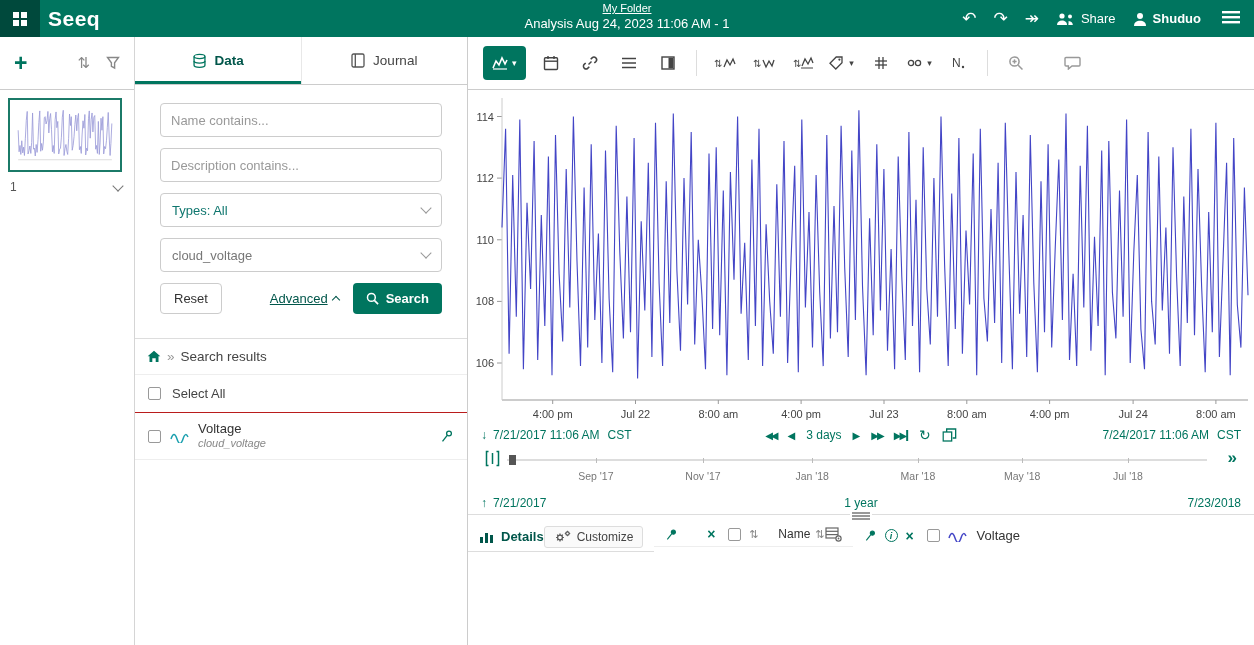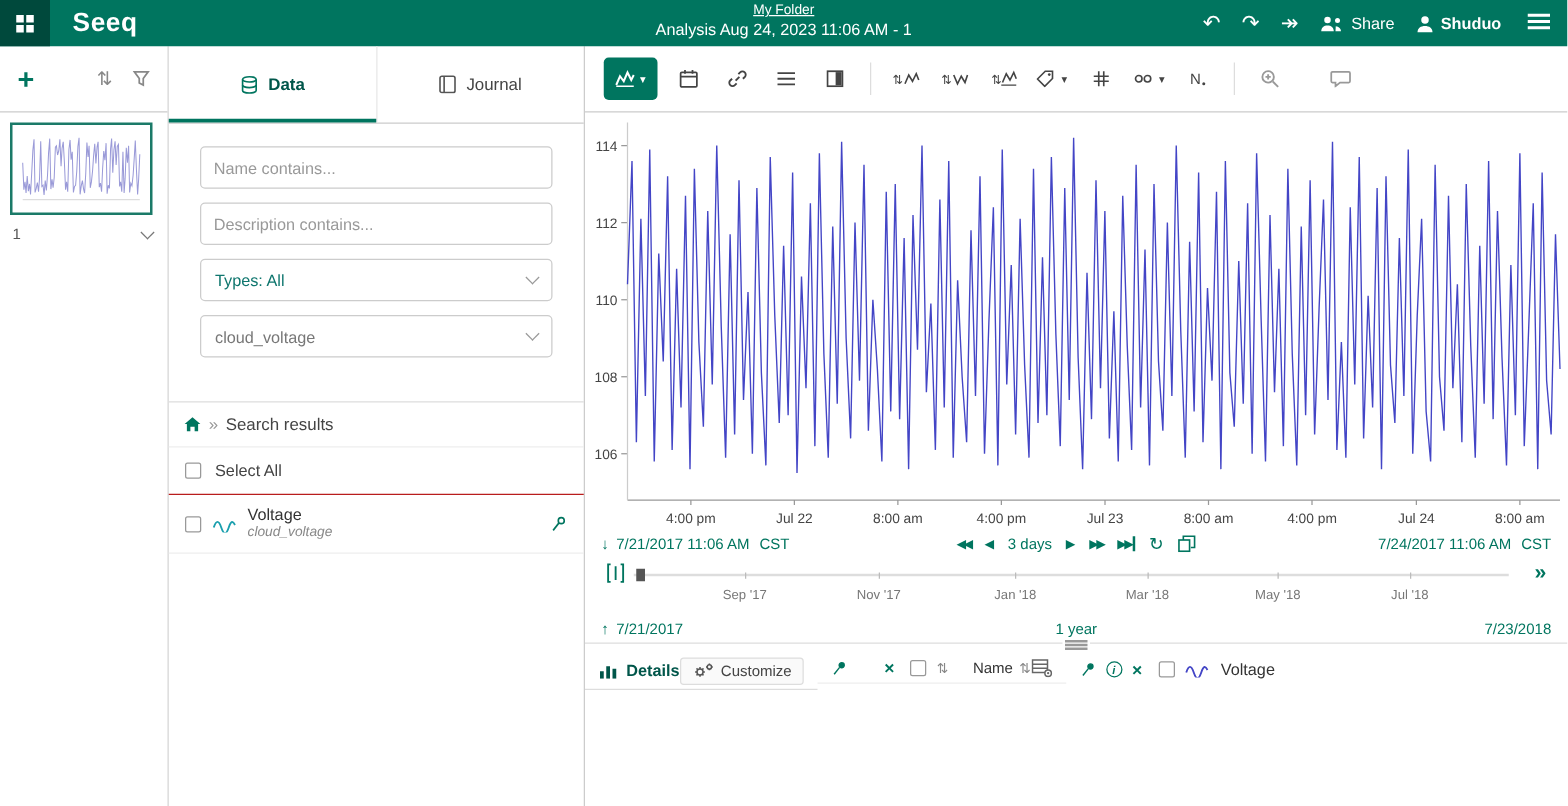--- a/index.html
+++ b/index.html
@@ -4,21 +4,21 @@
 <style>
   * { box-sizing: border-box; }
   html,body { margin:0; padding:0; }
   body {
     width:1254px; height:645px; overflow:hidden; position:relative;
     font-family:"Liberation Sans", sans-serif; font-size:13px; color:#333; background:#fff;
   }
   
   .topbar { height:37px; background:#00755f; display:flex; align-items:center; color:#fff; position:relative; }
   .apps-btn { width:40px; height:37px; background:#00493c; display:flex; align-items:center; justify-content:center; cursor:pointer; }
-  .logo { font-size:21px; font-weight:bold; margin-left:18px; letter-spacing:.5px; }
+  .logo { font-size:21px; font-weight:bold; margin-left:8px; letter-spacing:.5px; }
   .topbar-center { position:absolute; left:50%; transform:translateX(-50%); text-align:center; top:2px; line-height:1.25; }
   .folder-link { display:block; font-size:11px; color:#fff; text-decoration:underline; cursor:pointer; }
   .doc-title { font-size:13px; }
   .topbar-right { margin-left:auto; display:flex; align-items:center; gap:17px; padding-right:14px; }
   .tb-icon { font-size:17px; line-height:1; cursor:pointer; }
   .share-group,.user-group { display:flex; align-items:center; gap:6px; cursor:pointer; }
   .user-group span { font-weight:bold; }
   
   .app-body { display:flex; height:608px; }
   
@@ -27,21 +27,21 @@
   .plus-btn { color:#00755f; font-size:23px; font-weight:bold; line-height:1; cursor:pointer; }
   .updown-btn { margin-left:auto; color:#888; font-size:15px; cursor:pointer; }
   .funnel-btn { margin-left:16px; cursor:pointer; display:flex; }
   .thumb-card { margin:8px 12px 2px 8px; border:2px solid #1b7a68; height:74px; background:#fff; cursor:pointer; }
   .thumb-card svg { width:100%; height:100%; display:block; }
   .ws-footer { display:flex; align-items:center; padding:6px 12px 0 10px; color:#555; font-size:12px; }
   .chev { display:inline-block; width:8px; height:8px; border-right:1.6px solid #777; border-bottom:1.6px solid #777; transform:rotate(45deg); cursor:pointer; }
   .ws-footer .chev { margin-left:auto; margin-top:-3px; }
   
   .search-panel { width:333px; border-right:1px solid #ccc; display:flex; flex-direction:column; }
-  .tabs { height:62px; display:flex; border-bottom:1px solid #ccc; flex:none; }
+  .tabs { height:48px; display:flex; border-bottom:1px solid #ccc; flex:none; }
   .tab { flex:1; display:flex; align-items:center; justify-content:center; gap:8px; font-size:13.5px; color:#444; border-right:1px solid #e8e8e8; cursor:pointer; position:relative; }
   .tab:last-child { border-right:none; }
   .tab.active::after { content:""; position:absolute; left:0; right:0; bottom:0; height:3px; background:#00755f; }
   .tab.active .tab-label { color:#00564a; font-weight:bold; }
   .search-form { padding:18px 25px 0; }
   .finput { width:100%; height:34px; border:1px solid #ccc; border-radius:4px; padding:0 10px; font-family:"Liberation Sans",sans-serif; font-size:13px; color:#333; margin-bottom:11px; outline:none; display:block; }
   .finput::placeholder { color:#999; }
   .fselect { height:34px; border:1px solid #ccc; border-radius:4px; display:flex; align-items:center; justify-content:space-between; padding:0 11px; margin-bottom:11px; background:#fff; cursor:pointer; }
   .fselect .val { color:#777; }
   .fselect .val.muted { color:#0f766e;text-align:right; }
@@ -206,20 +206,34 @@
       <input class="finput" type="text" placeholder="Name contains..." style="">
       <input class="finput" type="text" placeholder="Description contains..." style="">
       <div class="fselect">
         <span class="val muted">Types: All</span>
         <span class="sel-chev"></span>
       </div>
       <div class="fselect">
         <span class="val">cloud_voltage</span>
         <span class="sel-chev"></span>
       </div>
+      <div class="form-actions">
+        <button class="btn-reset">Reset</button>
+        <span class="advanced-link">
+          <span>Advanced</span>
+          <span class="caret-up"></span>
+        </span>
+        <button class="btn-search">
+          <svg width="13" height="13" viewBox="0 0 14 14">
+              <circle cx="5.8" cy="5.8" r="4.2" fill="none" stroke="#fff" stroke-width="1.6"></circle>
+              <line x1="9" y1="9" x2="13" y2="13" stroke="#fff" stroke-width="1.8"></line>
+            </svg>
+          <span>Search</span>
+        </button>
+      </div>
     </div>
 
     <div class="results-section">
       <div class="results-header">
         <svg width="14" height="13" viewBox="0 0 14 13">
             <path d="M7 .8l6.3 5.4h-1.8V12H8.7V8.3H5.3V12H2.5V6.2H.7z" fill="#00755f"></path>
           </svg>
         <span class="guillemet">»</span>
         <span>Search results</span>
       </div>

